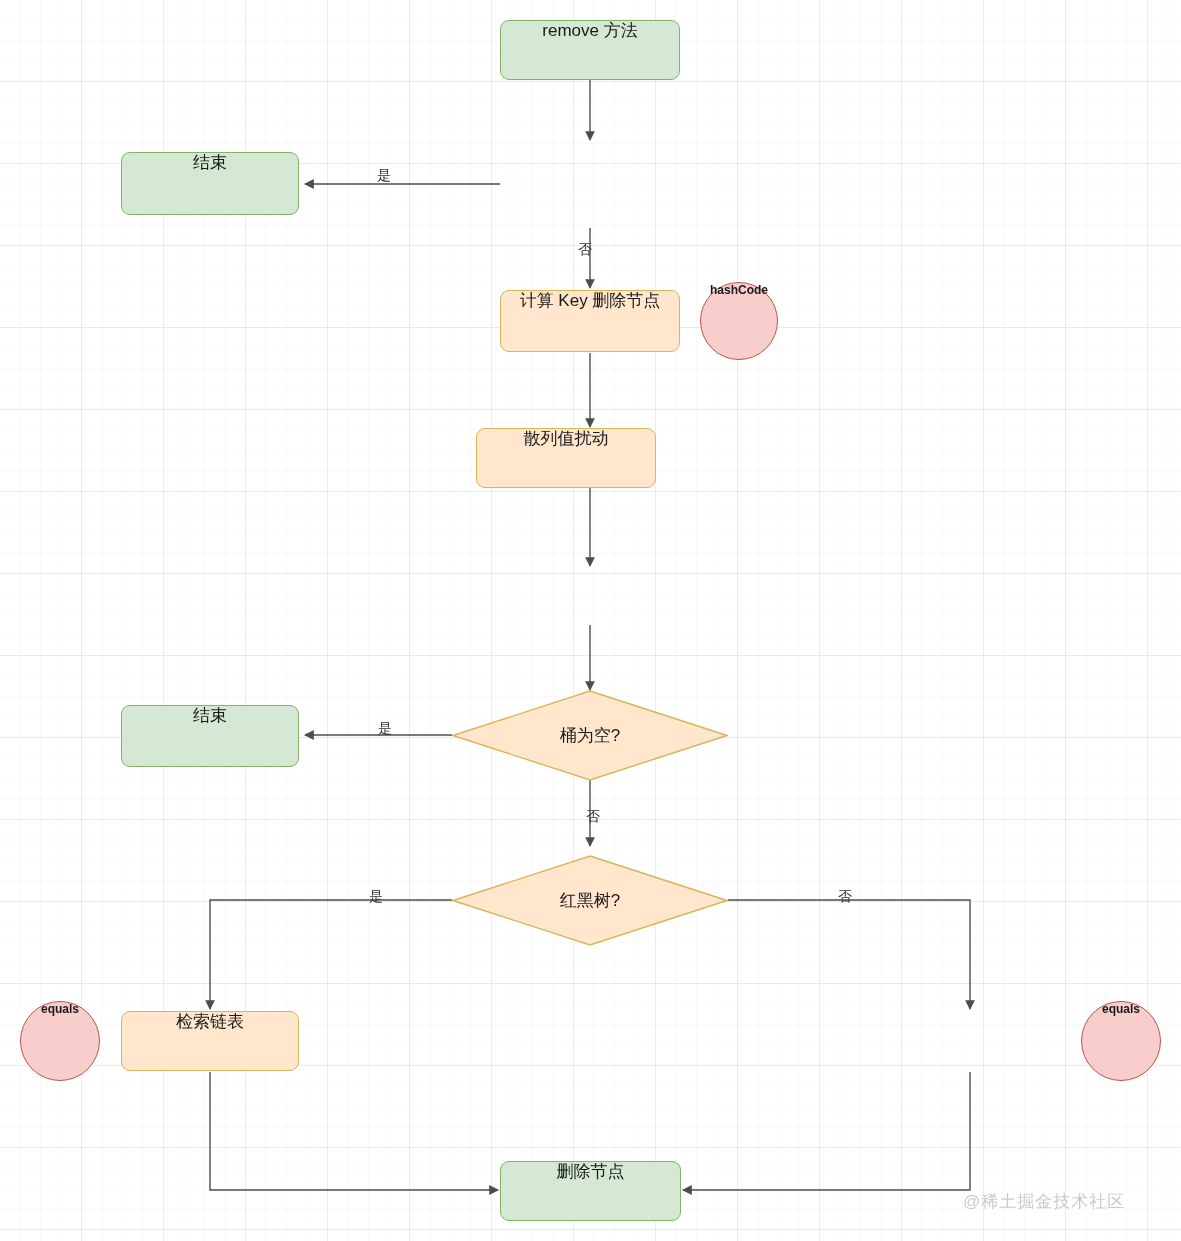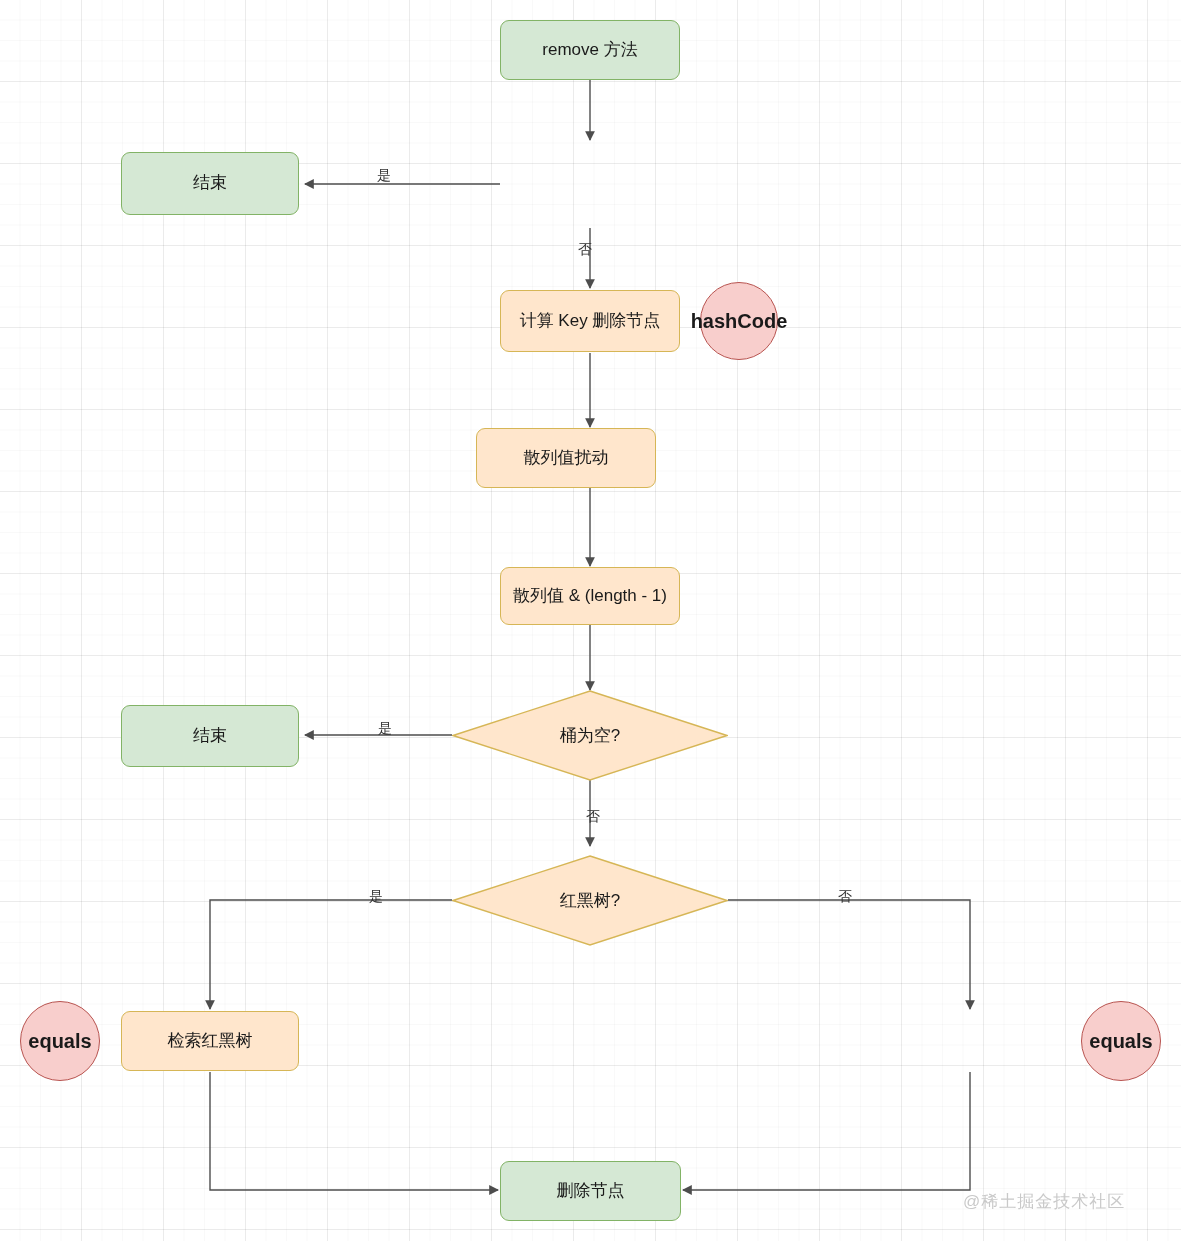--- a/index.html
+++ b/index.html
@@ -26,21 +26,21 @@
     position: absolute;
     left: 0; top: 0;
     width: 1181px;
     height: 1241px;
     pointer-events: none;
   }
   .node {
     position: absolute;
     box-sizing: border-box;
     display: flex;
-    align-items: center;
+    align-items: flex-start;
     justify-content: center;
     text-align: center;
     color: #1a1a1a;
     line-height: 1.2;
   }
   .proc {
     border-radius: 9px;
     font-size: 17px;
   }
   .proc.green {
@@ -48,21 +48,21 @@
     border: 1.4px solid #82b366;
   }
   .proc.orange {
     background: #ffe6cc;
     border: 1.4px solid #d6b656;
   }
   .circle {
     border-radius: 50%;
     background: #f8cecc;
     border: 1.4px solid #b85450;
-    font-size: 20px;
+    font-size: 12px;
     font-weight: bold;
   }
   .diamond-wrap {
     position: absolute;
   }
   .diamond-wrap svg {
     position: absolute;
     left: 0; top: 0;
   }
   .diamond-label {
@@ -144,23 +144,20 @@
   </div>
 
   <div class="node circle" style="left:700px; top:282px; width:78px; height:78px;">
     <span>hashCode</span>
   </div>
 
   <div class="node proc orange" style="left:476px; top:428px; width:180px; height:60px;">
     <span>散列值扰动</span>
   </div>
 
-  <div class="node proc orange" style="left:500px; top:567px; width:180px; height:58px;">
-    <span>散列值 &amp; (length - 1)</span>
-  </div>
 
   <div class="node proc green" style="left:121px; top:705px; width:178px; height:62px;">
     <span>结束</span>
   </div>
 
   <div class="diamond-wrap" style="left:452px; top:690px; width:276px; height:91px;">
     <svg width="276" height="91" viewBox="0 0 276 91" xmlns="http://www.w3.org/2000/svg">
       <polygon points="138,1 275,45.5 138,90 1,45.5" fill="#ffe6cc" stroke="#d6b656" stroke-width="1.4"></polygon>
     </svg>
     <div class="diamond-label">桶为空?</div>
@@ -171,21 +168,21 @@
       <polygon points="138,1 275,45.5 138,90 1,45.5" fill="#ffe6cc" stroke="#d6b656" stroke-width="1.4"></polygon>
     </svg>
     <div class="diamond-label">红黑树?</div>
   </div>
 
   <div class="node circle" style="left:20px; top:1001px; width:80px; height:80px;">
     <span>equals</span>
   </div>
 
   <div class="node proc orange" style="left:121px; top:1011px; width:178px; height:60px;">
-    <span>检索红黑树</span>
+    <span>检索链表</span>
   </div>
 
 
   <div class="node circle" style="left:1081px; top:1001px; width:80px; height:80px;">
     <span>equals</span>
   </div>
 
   <div class="node proc green" style="left:500px; top:1161px; width:181px; height:60px;">
     <span>删除节点</span>
   </div>

